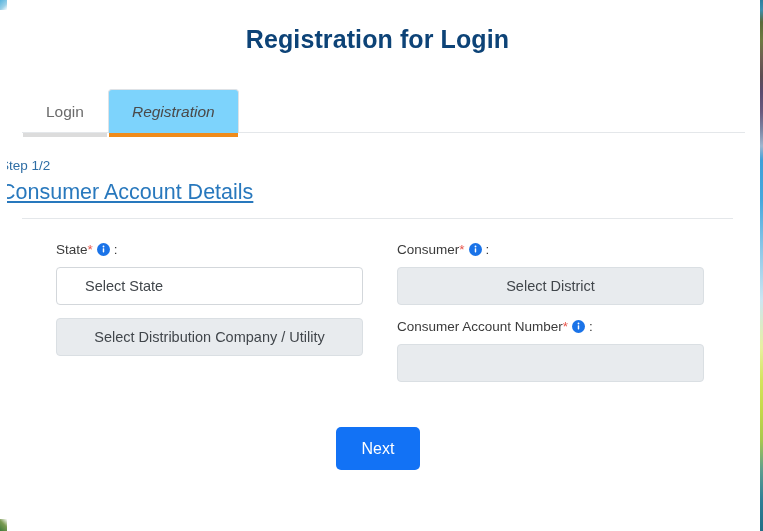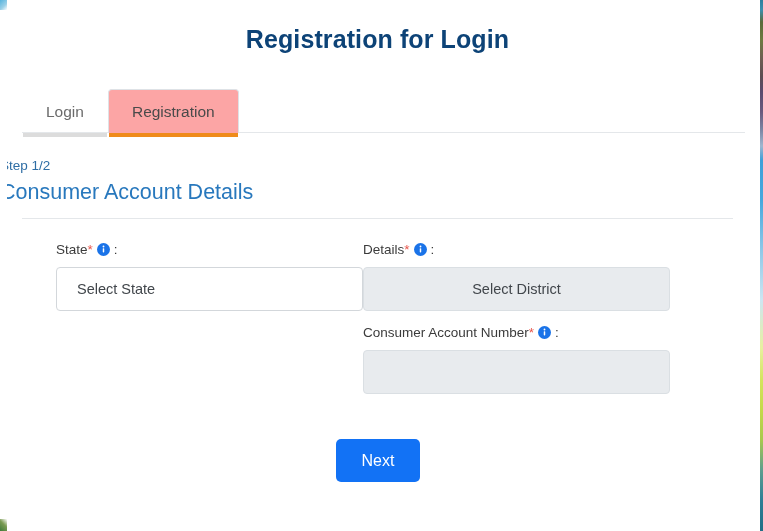--- a/index.html
+++ b/index.html
@@ -123,59 +123,62 @@
   .tab .underbar {
     position: absolute;
     left: 0;
     right: 0;
     bottom: -4px;
     height: 4px;
     background: #dcdcdc;
   }
   .tab.active {
     color: #4a4a4a;
-    background: #fca5a5;
+    background: #7dd3fc;
     border: 1px solid #dee2e6;
     border-bottom: none;
     border-top-left-radius: 4px;
     border-top-right-radius: 4px;
+    font-style: italic;
   }
   .tab.active .underbar {
     background: #ef8b1b;
   }
 
   
   .step-block {
     text-align: left;
     margin-top: 24px;
   }
   .step-label {
     color: #2e6da4;
     font-size: 13.5px;
     line-height: 18px;
   }
   .section-title {
     color: #2878bd;
     font-size: 21.5px;
     line-height: 28px;
     margin-top: 3px;
+    text-decoration: underline;
   }
   .section-divider {
     margin: 12px 22px 0 22px;
     height: 1px;
     background: #e4e7ea;
   }
 
   
   .form {
     padding: 22px 55px 0 56px;
     box-sizing: border-box;
   }
   .form-row {
     display: flex;
+    gap: 34px;
     margin-bottom: 13px;
   }
   .form-col {
     width: 307px;
     flex: 0 0 307px;
   }
   .field-label {
     font-size: 13.5px;
     color: #3b3b3b;
     line-height: 18px;
@@ -191,28 +194,28 @@
     vertical-align: -2px;
     margin: 0 2px 0 4px;
   }
   .colon {
     color: #3b3b3b;
     margin-left: 2px;
   }
   .control {
     box-sizing: border-box;
     width: 100%;
-    height: 44px;
+    height: 38px;
     border: 1px solid #d3d7db;
     border-radius: 4px;
     background: #ffffff;
     color: #41464b;
     font-size: 14.5px;
     font-family: "Liberation Sans", sans-serif;
-    padding: 0 20px;
+    padding: 0 28px;
     display: flex;
     align-items: center;
     line-height: 33px;
   }
   .control.disabled {
     background: #e8ebee;
     border-color: #dadfe3;
     color: #41464b;
     justify-content: center;
   }
@@ -278,36 +281,39 @@
                 <circle cx="8" cy="4.3" r="1.15" fill="#ffffff"></circle>
               </svg></span><span class="colon">:</span>
         </div>
         <div class="control">
           <span>Select State</span>
         </div>
       </div>
 
       <div class="form-col">
         <div class="field-label">
-          <span>Details</span><span class="req-star">*</span><span class="info-icon"><svg width="13" height="13" viewBox="0 0 16 16">
+          <span>Consumer</span><span class="req-star">*</span><span class="info-icon"><svg width="13" height="13" viewBox="0 0 16 16">
                 <circle cx="8" cy="8" r="8" fill="#1a73e8"></circle>
                 <rect x="7.1" y="6.5" width="1.8" height="5.1" rx="0.7" fill="#ffffff"></rect>
                 <circle cx="8" cy="4.3" r="1.15" fill="#ffffff"></circle>
               </svg></span><span class="colon">:</span>
         </div>
         <div class="control disabled">
           <span>Select District</span>
         </div>
       </div>
 
     </div>
 
     <div class="form-row">
 
       <div class="form-col">
+        <div class="control disabled">
+          <span>Select Distribution Company / Utility</span>
+        </div>
       </div>
 
       <div class="form-col">
         <div class="field-label">
           <span>Consumer Account Number</span><span class="req-star">*</span><span class="info-icon"><svg width="13" height="13" viewBox="0 0 16 16">
                 <circle cx="8" cy="8" r="8" fill="#1a73e8"></circle>
                 <rect x="7.1" y="6.5" width="1.8" height="5.1" rx="0.7" fill="#ffffff"></rect>
                 <circle cx="8" cy="4.3" r="1.15" fill="#ffffff"></circle>
               </svg></span><span class="colon">:</span>
         </div>

